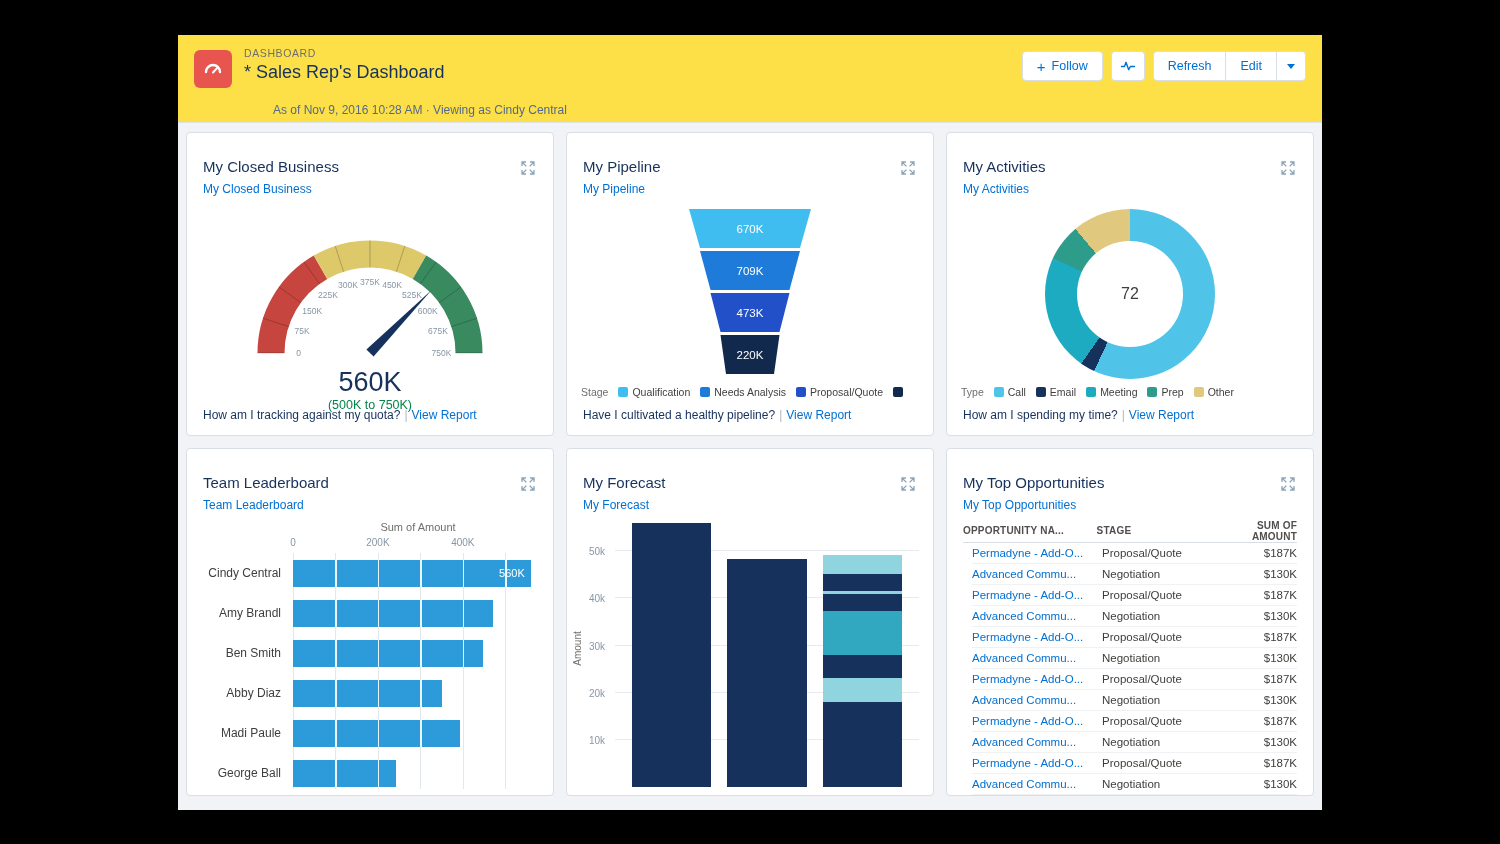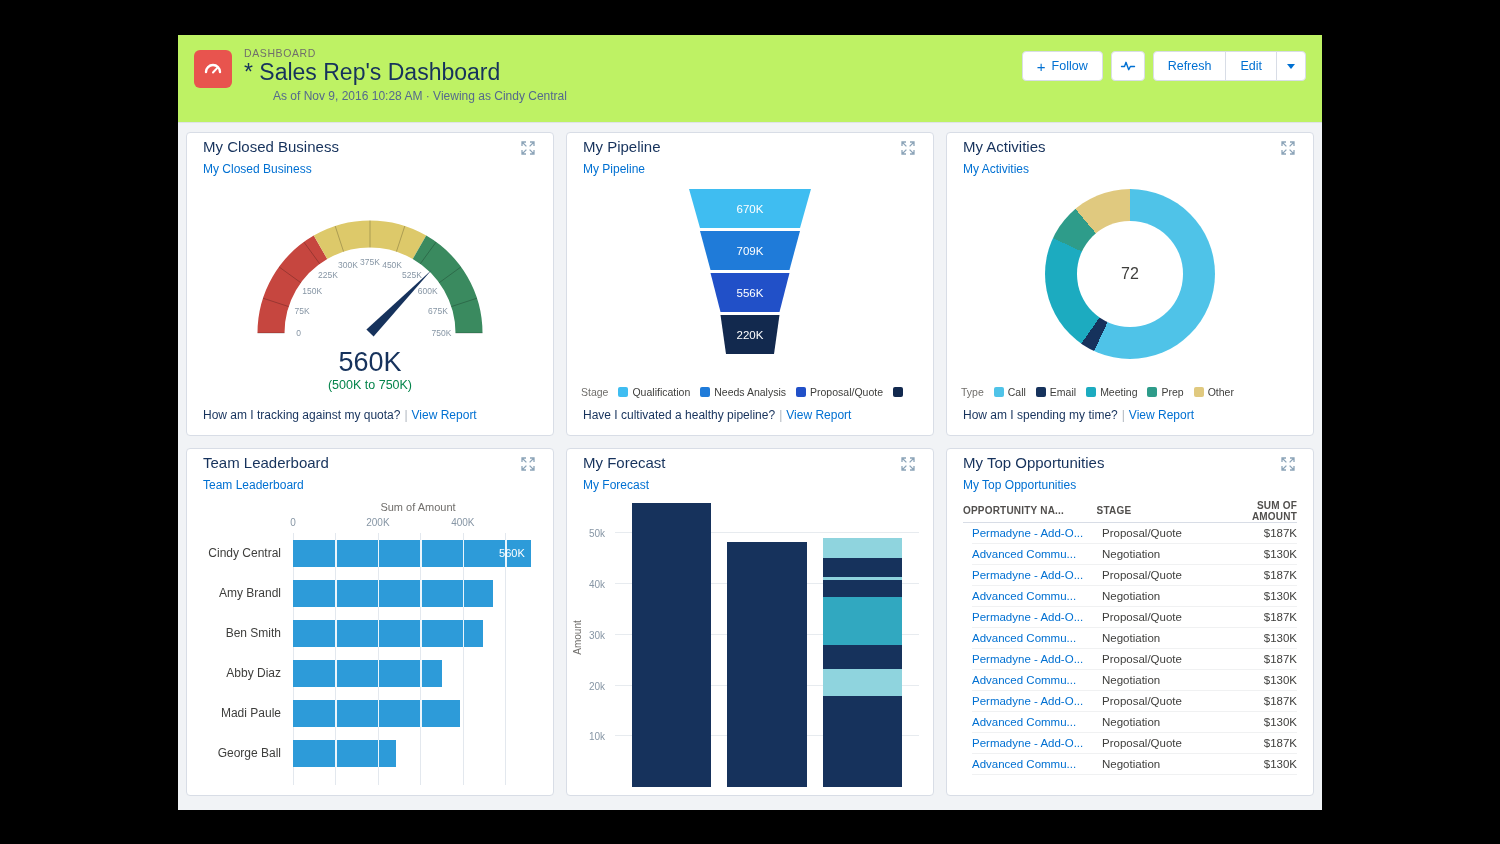--- a/index.html
+++ b/index.html
@@ -8,31 +8,31 @@
     width:1500px; height:844px; background:#000;
     font-family:"Liberation Sans","DejaVu Sans",sans-serif;
     position:relative; overflow:hidden;
   }
   .dash {
     position:absolute; left:178px; top:35px; width:1144px; height:775px;
     background:var(--body-bg,#f1f3f6); overflow:hidden;
   }
   
   .dash-header {
-    background:#bef264; height:88px; padding:12px 16px 8px;
+    background:#fde047; height:88px; padding:12px 16px 8px;
     border-bottom:1px solid #dfe3e8;
     display:flex; justify-content:space-between; align-items:flex-start;
   }
   .hd-left { display:flex; gap:12px; }
   .app-icon {
     width:38px; height:38px; border-radius:6px; background:var(--icon-bg,#e8544e);
     display:flex; align-items:center; justify-content:center; margin-top:3px; flex:0 0 auto;
   }
   .eyebrow { font-size:10.5px; letter-spacing:.6px; color:#706e6b; margin-bottom:2px; }
-  .page-title { font-size:23px; font-weight:400; color:var(--navy,#16325c); margin:0 0 6px; line-height:22px; }
+  .page-title { font-size:18px; font-weight:400; color:var(--navy,#16325c); margin:0 0 20px; line-height:22px; }
   .meta { font-size:12px; color:#54698d;margin-left:29px; }
   .hd-actions { display:flex; align-items:flex-start; gap:8px; margin-top:4px; }
   .btn {
     height:30px; background:#fff; border:1px solid #d8dde6; border-radius:4px;
     color:var(--accent,#0070d2); font-size:12.5px; padding:0 14px; cursor:pointer;
     display:inline-flex; align-items:center; gap:6px;
     font-family:inherit;
   }
   .btn .plus { font-size:15px; line-height:1; }
   .btn.icon-only { width:34px; padding:0; justify-content:center; }
@@ -47,21 +47,21 @@
   }
   
   .dash-body {
     display:grid; grid-template-columns:repeat(3,1fr); grid-template-rows:304px 348px;
     gap:12px; padding:9px 8px 0;
   }
   .card {
     background:#fff; border:1px solid var(--card-border,#d8dde6); border-radius:4px;
     display:flex; flex-direction:column; overflow:hidden; position:relative;
   }
-  .card-head { display:flex; justify-content:space-between; align-items:flex-start; padding:4px 16px 0; }
+  .card-head { display:flex; justify-content:space-between; align-items:flex-start; padding:24px 16px 0; }
   .card-title { font-size:15px; font-weight:400; color:var(--navy,#16325c); margin:0 0 3px; line-height:19px; }
   .card-sub { font-size:12px; color:var(--accent,#0070d2); text-decoration:none; display:inline-block; }
   .expand { background:none; border:none; padding:2px; cursor:pointer; margin-top:2px; }
   .card-body { flex:1; display:flex; flex-direction:column; min-height:0; }
   .chart-area { flex:1; display:flex; align-items:flex-start; justify-content:center; min-height:0; }
   .legend { display:flex; align-items:center; gap:10px; padding:0 14px 10px; font-size:10.5px; white-space:nowrap; overflow:hidden; }
   .lg-title { color:#706e6b; }
   .lg-item { display:inline-flex; align-items:center; gap:4px; color:#3e3e3c; }
   .lg-sw { width:10px; height:10px; border-radius:2px; display:inline-block; flex:0 0 auto; }
   .card-foot { padding:0 16px 13px; font-size:12px; }
@@ -220,21 +220,21 @@
       <div class="card-body">
         <div class="chart-area" id="funnel-host">
             <div class="funnel">
               <div class="fseg" style="background:#3fbdf1;clip-path:polygon(0px 0, 122px 0, 111px 100%, 11px 100%)">
                 <span class="fseg-label">670K</span>
               </div>
               <div class="fseg" style="background:#1f7bd9;clip-path:polygon(11px 0, 111px 0, 100.5px 100%, 21.5px 100%)">
                 <span class="fseg-label">709K</span>
               </div>
               <div class="fseg" style="background:#2150c8;clip-path:polygon(21.5px 0, 100.5px 0, 90.5px 100%, 31.5px 100%)">
-                <span class="fseg-label">556K</span>
+                <span class="fseg-label">473K</span>
               </div>
               <div class="fseg" style="background:#12294e;clip-path:polygon(31.5px 0, 90.5px 0, 85px 100%, 37px 100%)">
                 <span class="fseg-label">220K</span>
               </div>
             </div>
           </div>
         <div class="legend" id="pipeline-legend">
             <span class="lg-title">Stage</span>
             <span class="lg-item">
               <i class="lg-sw" style="background:#3fbdf1"></i>

